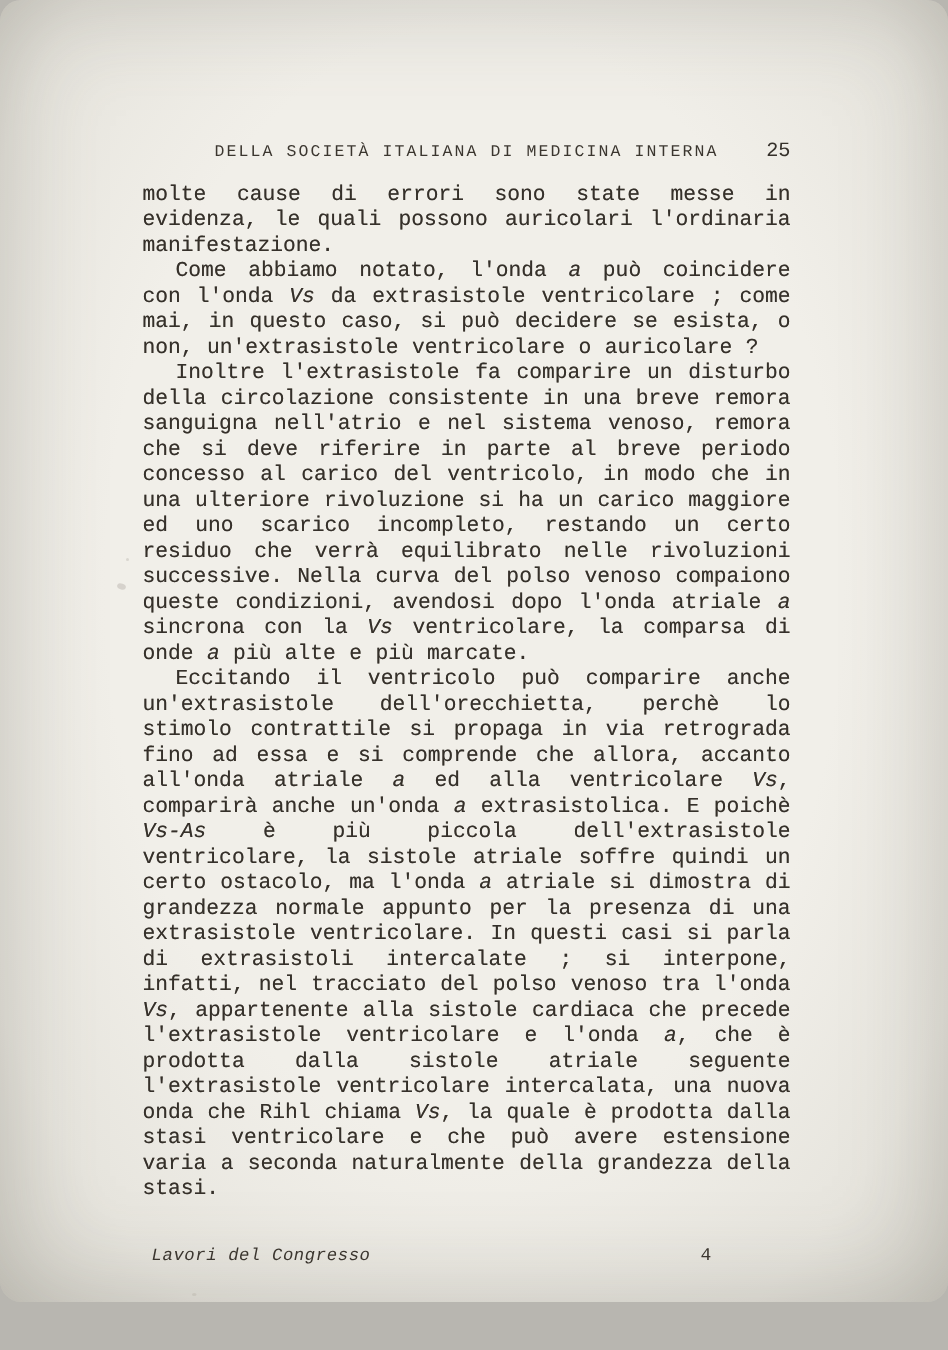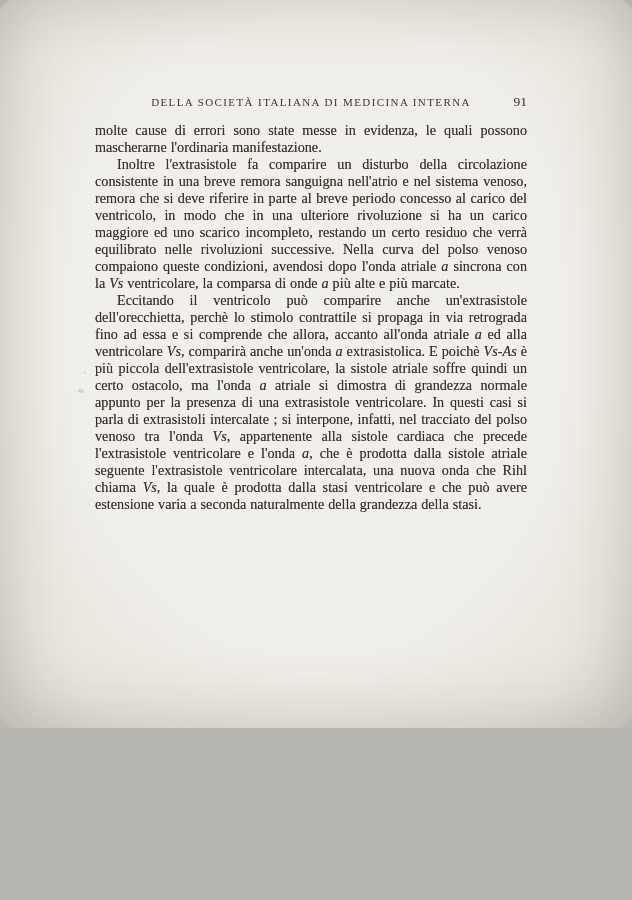--- a/index.html
+++ b/index.html
@@ -3,26 +3,26 @@
 <meta charset="utf-8">
 <style>
   html, body {
     margin: 0;
     padding: 0;
     background: #b8b6b0;
   }
   .scan {
     position: relative;
     width: 632px;
-    height: 728px;
+    height: 868px;
     margin: 0;
     background: radial-gradient(ellipse at 50% 45%, #f1efe9 55%, #e7e5de 82%, #d6d4cc 100%);
     box-shadow: inset 0 0 70px rgba(95, 90, 78, 0.28);
     color: #35302a;
-    font-family: Liberation Serif, serif;
+    font-family: Liberation Mono, monospace;
     overflow: hidden;
     border-radius: 14px;
   }
   .page-header {
     position: absolute;
     top: 96px;
     left: 95px;
     width: 432px;
     height: 16px;
   }
@@ -91,25 +91,26 @@
   .speck.s2 { left: 84px; top: 372px; width: 2px; height: 2px; opacity: .45; }
   .speck.s3 { left: 128px; top: 862px; width: 3px; height: 2px; opacity: .3; }
 </style>
 </head>
 <body>
 
 <div class="scan">
 
   <div class="page-header">
     <span class="header-title">DELLA SOCIETÀ ITALIANA DI MEDICINA INTERNA</span>
-    <span class="header-page-number">91</span>
+    <span class="header-page-number">25</span>
   </div>
 
   <div class="page-body">
-      <p class="para">molte cause di errori sono state messe in evidenza, le quali possono mascherarne l'ordinaria manifestazione.</p>
+      <p class="para">molte cause di errori sono state messe in evidenza, le quali possono auricolari l'ordinaria manifestazione.</p>
+      <p class="para indent">Come abbiamo notato, l'onda <i>a</i> può coincidere con l'onda <i>Vs</i> da extrasistole ventricolare ; come mai, in questo caso, si può decidere se esista, o non, un'extrasistole ventricolare o auricolare ?</p>
       <p class="para indent">Inoltre l'extrasistole fa comparire un disturbo della circolazione consistente in una breve remora sanguigna nell'atrio e nel sistema venoso, remora che si deve riferire in parte al breve periodo concesso al carico del ventricolo, in modo che in una ulteriore rivoluzione si ha un carico maggiore ed uno scarico incompleto, restando un certo residuo che verrà equilibrato nelle rivoluzioni successive. Nella curva del polso venoso compaiono queste condizioni, avendosi dopo l'onda atriale <i>a</i> sincrona con la <i>Vs</i> ventricolare, la comparsa di onde <i>a</i> più alte e più marcate.</p>
       <p class="para indent">Eccitando il ventricolo può comparire anche un'extrasistole dell'orecchietta, perchè lo stimolo contrattile si propaga in via retrograda fino ad essa e si comprende che allora, accanto all'onda atriale <i>a</i> ed alla ventricolare <i>Vs</i>, comparirà anche un'onda <i>a</i> extrasistolica. E poichè <i>Vs-As</i> è più piccola dell'extrasistole ventricolare, la sistole atriale soffre quindi un certo ostacolo, ma l'onda <i>a</i> atriale si dimostra di grandezza normale appunto per la presenza di una extrasistole ventricolare. In questi casi si parla di extrasistoli intercalate ; si interpone, infatti, nel tracciato del polso venoso tra l'onda <i>Vs</i>, appartenente alla sistole cardiaca che precede l'extrasistole ventricolare e l'onda <i>a</i>, che è prodotta dalla sistole atriale seguente l'extrasistole ventricolare intercalata, una nuova onda che Rihl chiama <i>Vs</i>, la quale è prodotta dalla stasi ventricolare e che può avere estensione varia a seconda naturalmente della grandezza della stasi.</p>
     </div>
 
   <div class="page-footer">
     <span class="footer-left">Lavori del Congresso</span>
     <span class="footer-right">4</span>
   </div>
 
   <div class="speck s1"></div>

